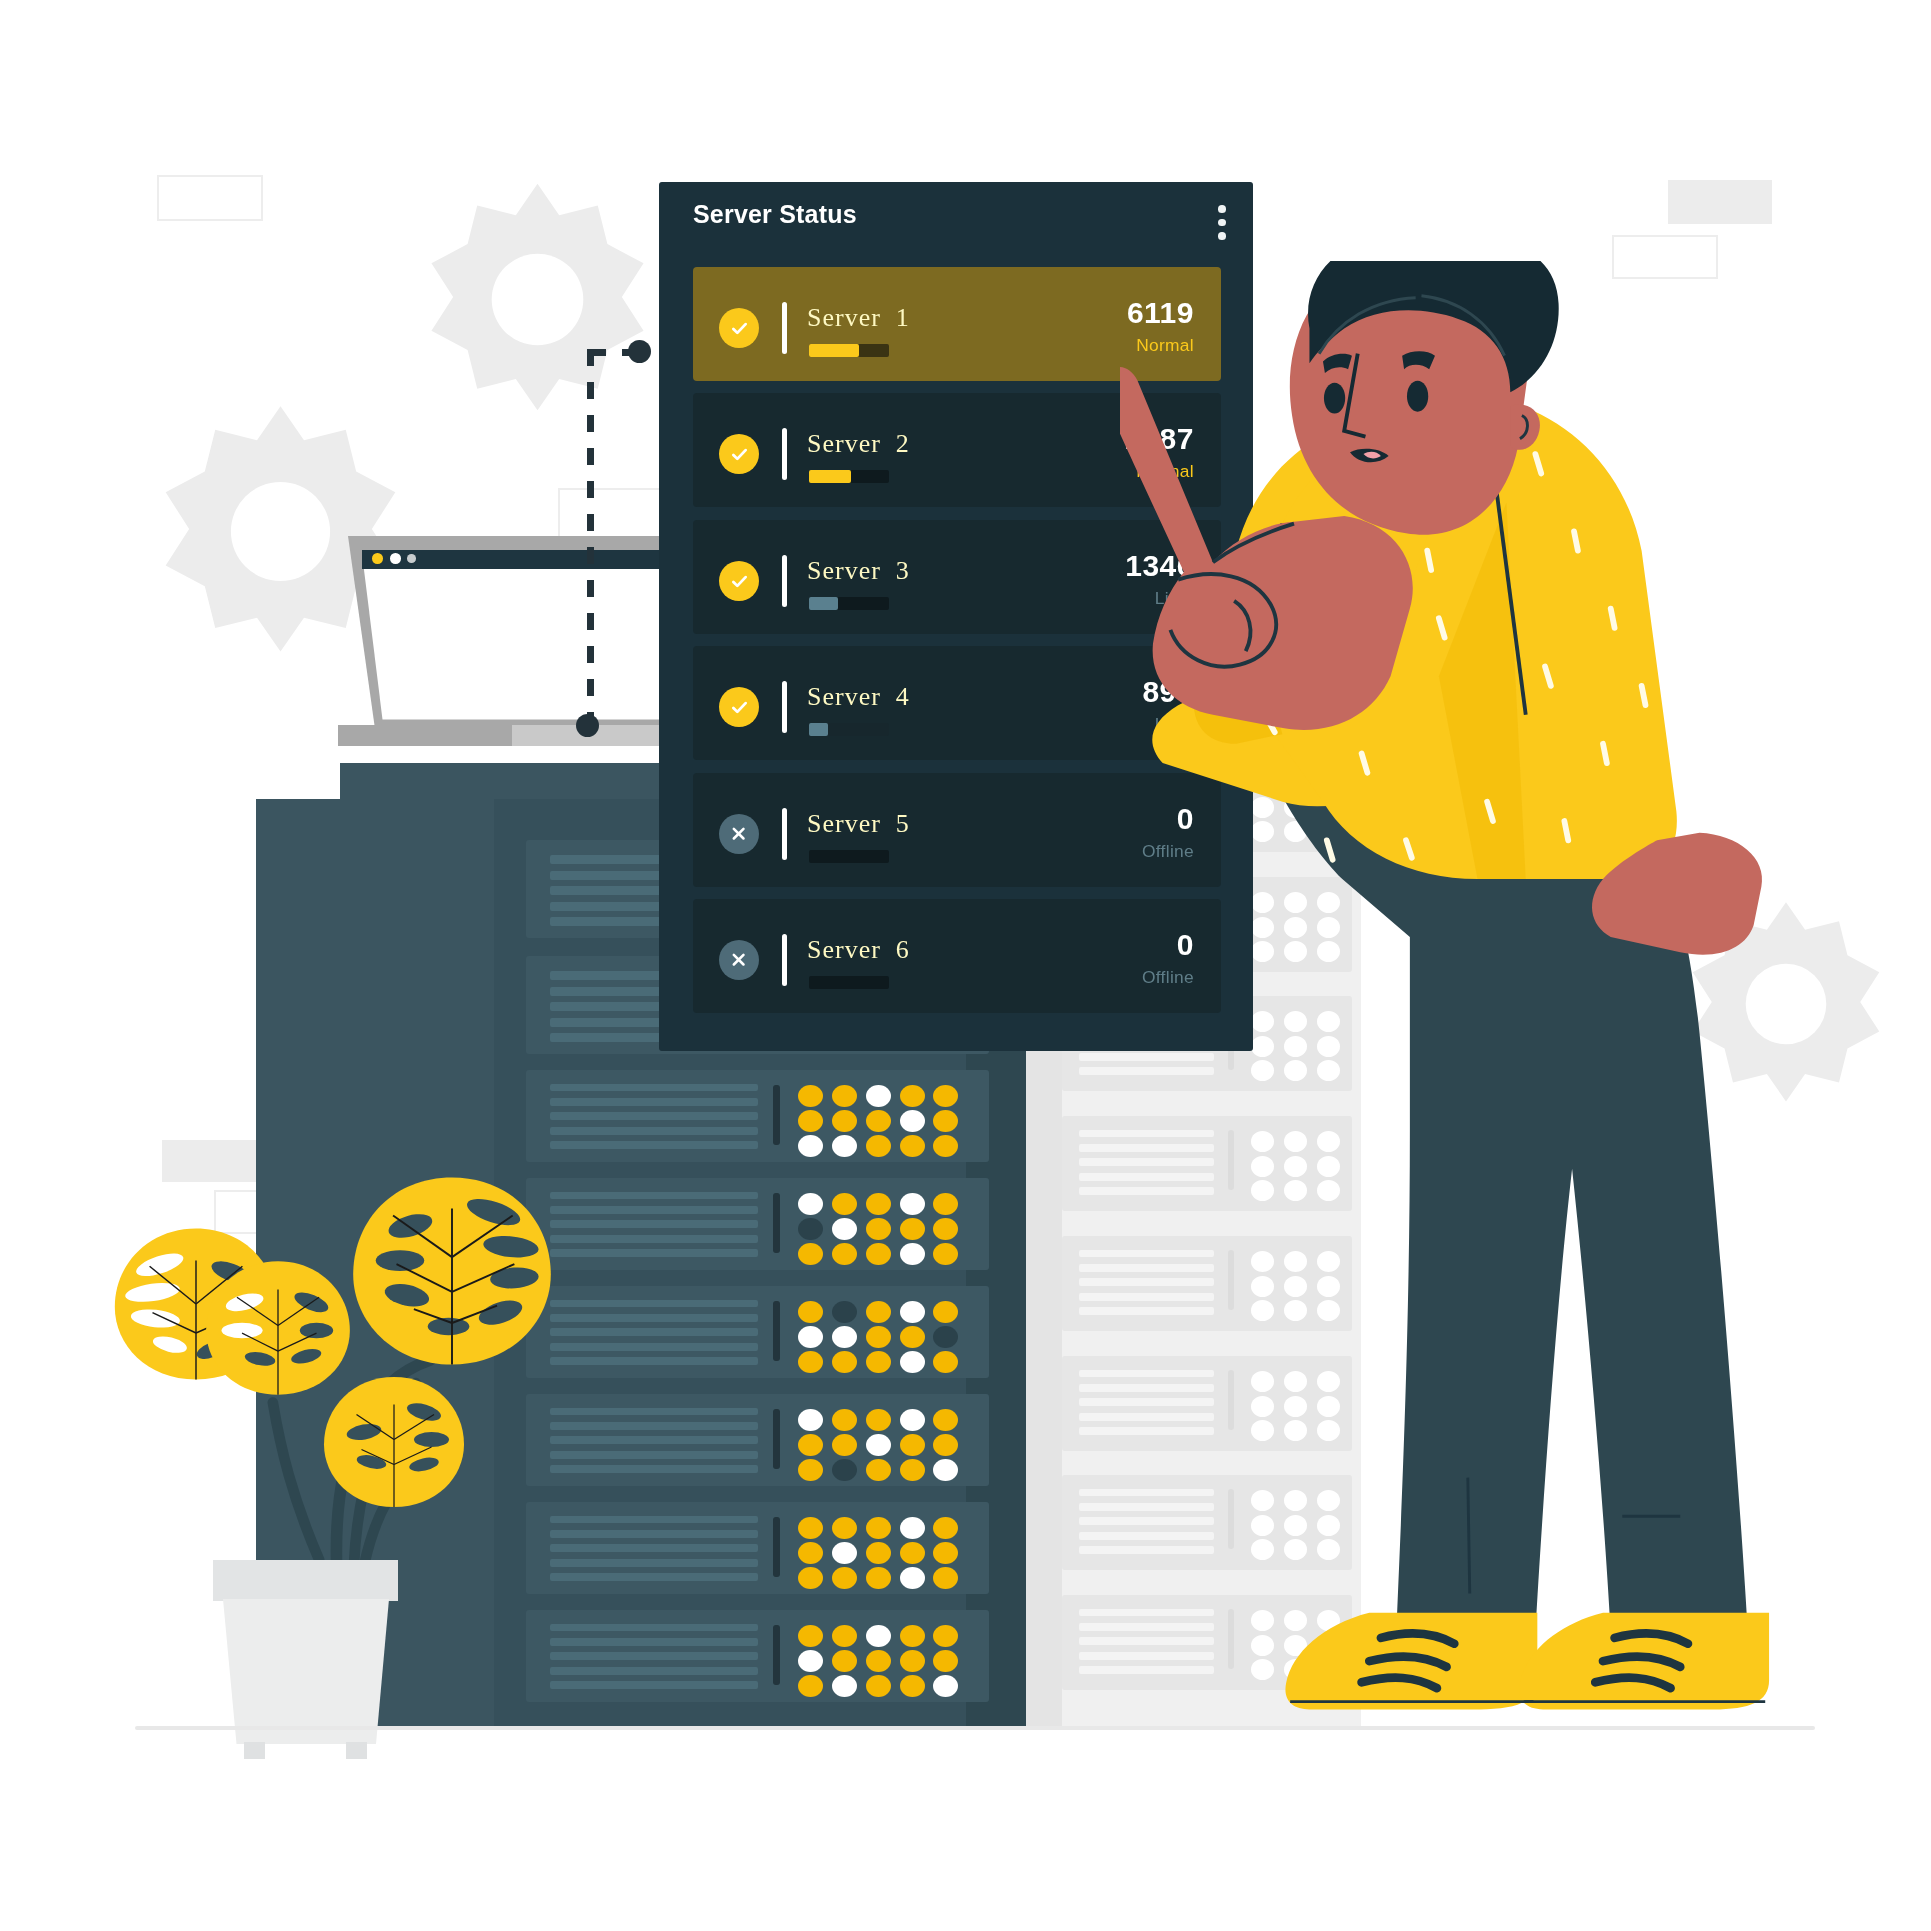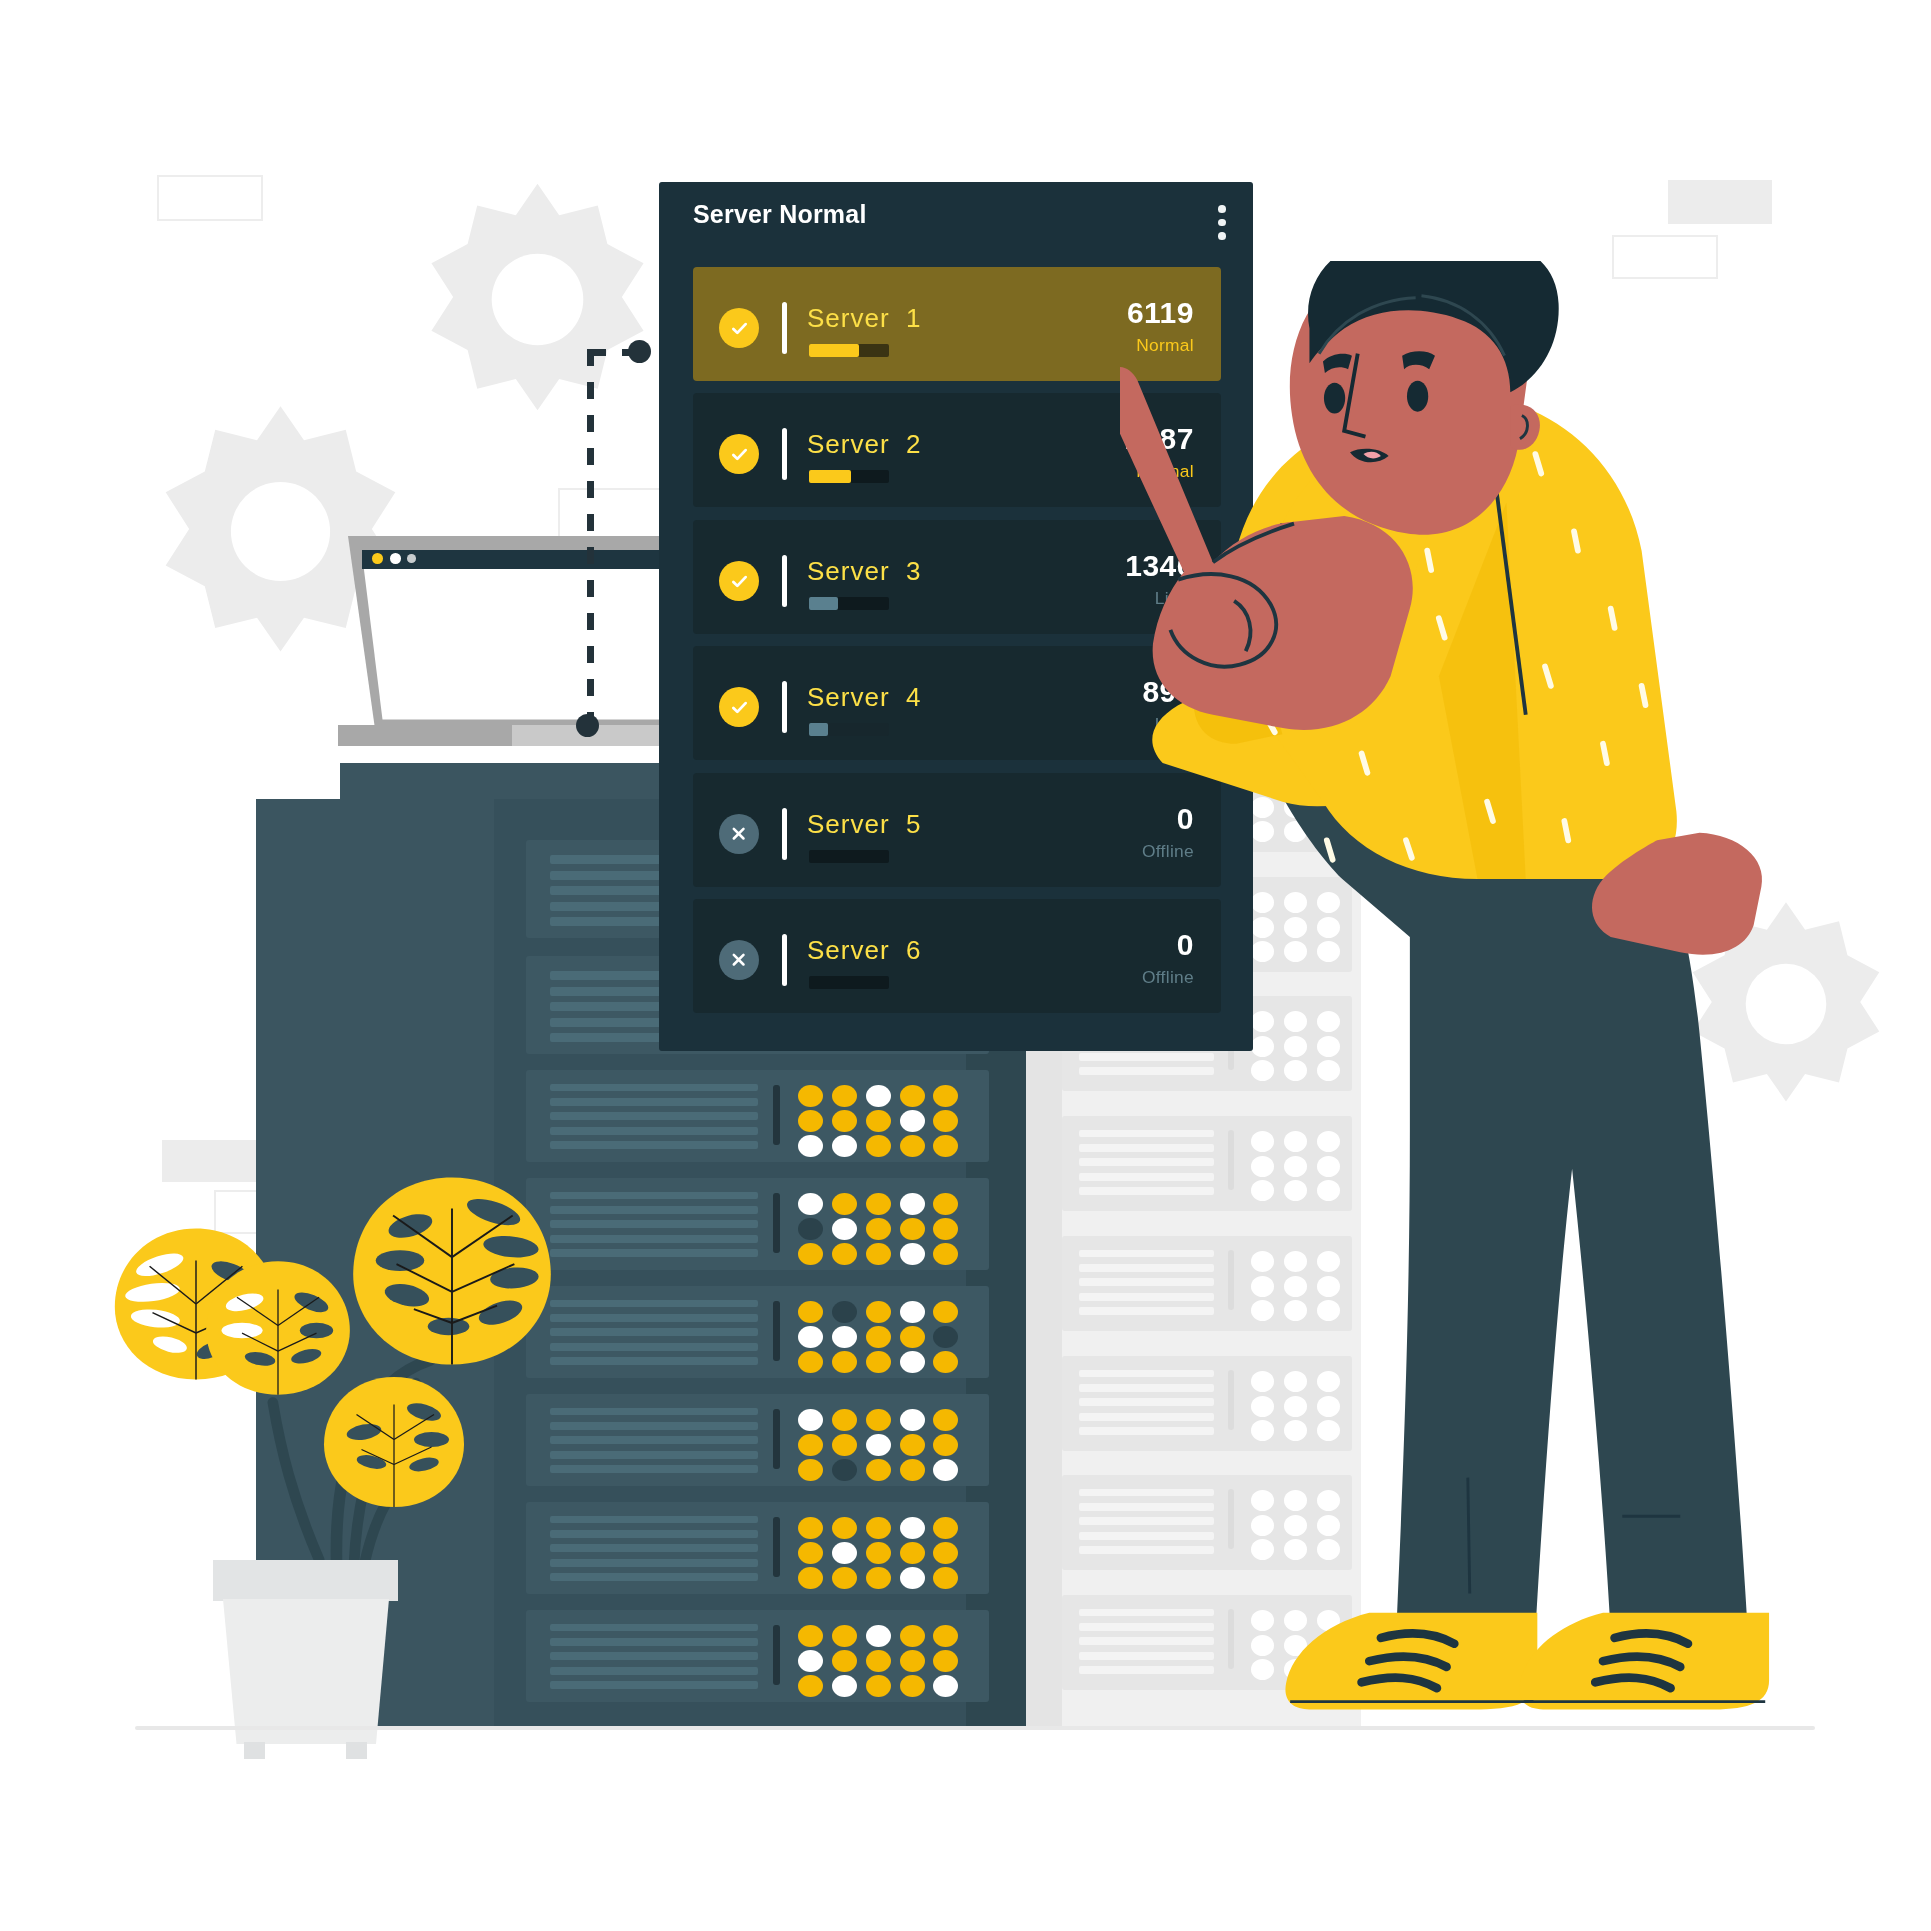--- a/index.html
+++ b/index.html
@@ -71,22 +71,22 @@
   .srow .badge { position:absolute; left:26px; top:41px; width:40px; height:40px;
                  border-radius:50%; display:flex; align-items:center; justify-content:center; }
   .badge.ok { background:#fbc91b; }
   .badge.off { background:#4e6b78; }
   .badge svg { display:block; }
 
   .srow .vbar { position:absolute; left:89px; top:35px; width:4.8px; height:52px;
                 background:#ffffff; border-radius:2.9px; }
   .srow.active .vbar { background:#ffffff; }
 
-  .srow .sname { position:absolute; left:114px; top:36px; font-size:26px; color:#fde047;
-                 font-weight:500; letter-spacing:1px; white-space:nowrap; }
+  .srow .sname { position:absolute; left:114px; top:36px; font-size:26px; color:#fef9c3;
+                 font-weight:500; letter-spacing:1px; white-space:nowrap;font-family:Liberation Serif, serif; }
 
   .srow .track { position:absolute; left:116px; top:77px; width:80px; height:12.6px;
                  border-radius:1.9px; }
   .srow .fill  { position:absolute; left:0; top:0; height:12.6px; border-radius:1.9px; }
 
   .srow .sval { position:absolute; right:27px; top:29px; font-size:30px; color:#ffffff;
                 font-weight:bold; letter-spacing:0.5px; text-align:right; }
   .srow .sstate { position:absolute; right:27px; top:68px; font-size:17.4px; text-align:right;
                   letter-spacing:0.3px; }
 
@@ -668,21 +668,21 @@
     <ellipse cx="308" cy="140" rx="11" ry="16" fill="#152a33"></ellipse>
 
     <path stroke="#152a33" stroke-width="4" fill="none" d="M246 96 L232 176 L254 182"></path>
 
     <path fill="#152a33" d="M238 198 C250 192 270 194 278 202 C266 212 246 210 238 198 Z"></path>
     <path fill="#f2a0a8" d="M252 200 C258 196 266 197 270 202 C264 206 256 205 252 200 Z"></path>
   </svg>
 
   <div id="panel">
     <div id="panel-header">
-      <div id="panel-title">Server Normal</div>
+      <div id="panel-title">Server Status</div>
       <div id="kebab">
         <i></i>
           <i></i>
           <i></i>
       </div>
     </div>
     <div id="rows">
         <div class="srow active" style="top: 85px;">
           <div class="badge ok">
             <svg width="21" height="21" viewBox="0 0 24 24">

